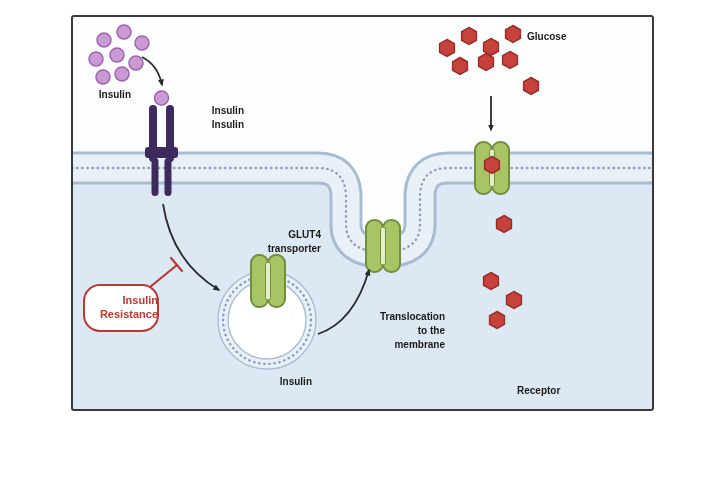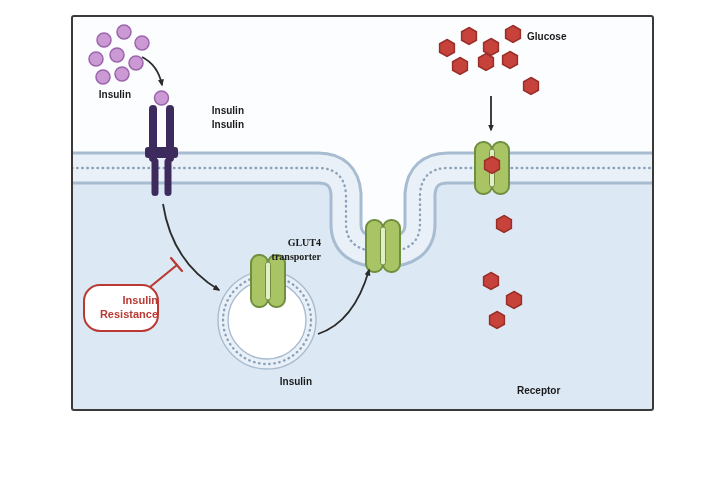--- a/index.html
+++ b/index.html
@@ -125,25 +125,30 @@
 
   <div class="lbl center" style="left:81px;top:88px;width:50px;">Insulin</div>
 
   <div class="lbl center" style="left:180px;top:104px;width:64px;">
     <div>Insulin</div>
     <div>Insulin</div>
   </div>
 
   <div class="lbl" style="left:527px;top:30px;">Glucose</div>
 
-  <div class="lbl center" style="left:221px;top:236px;width:100px;font-family:Liberation Serif, serif;">
+  <div class="lbl center" style="left:221px;top:228px;width:100px;">
     <div>GLUT4</div>
     <div>transporter</div>
   </div>
 
+  <div class="lbl center" style="left:343px;top:310px;width:102px;">
+    <div>Translocation</div>
+    <div>to the</div>
+    <div>membrane</div>
+  </div>
 
   <div class="lbl center" style="left:222px;top:375px;width:90px;">Insulin</div>
 
   <div class="lbl center red" style="left:84px;top:294px;width:74px;">
     <div>Insulin</div>
     <div>Resistance</div>
   </div>
 
   <div class="lbl" style="left:517px;top:384px;">Receptor</div>
 </div>

